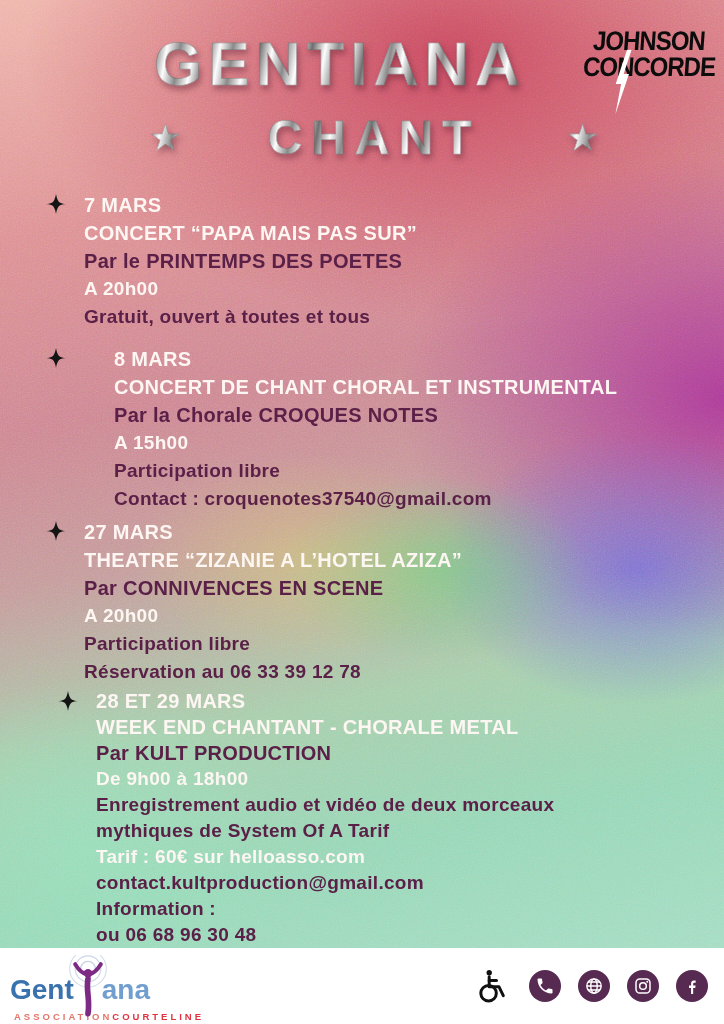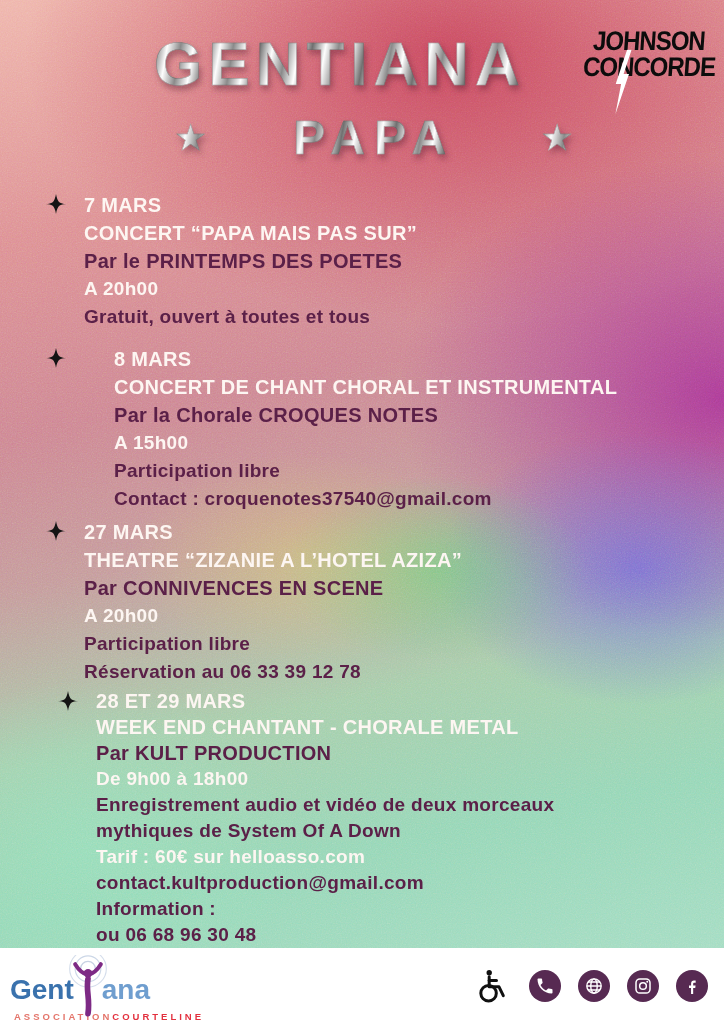--- a/index.html
+++ b/index.html
@@ -90,21 +90,21 @@
     <div class="partner">
       <div class="pl">JOHNSON</div>
       <div class="pl">CONCORDE</div>
       <svg class="bolt" viewBox="0 0 20 64">
         <polygon fill="#ffffff" points="12,0 17,0 10,24 16,24 4,64 8,34 2,34"></polygon>
       </svg>
     </div>
 
     <div class="month-row">
       <span class="bstar silver">★</span>
-      <h2 class="month silver">PAPA</h2>
+      <h2 class="month silver">CHANT</h2>
       <span class="bstar silver">★</span>
     </div>
 
     <div class="ev" style="top:191px;">
       <svg class="sparkle" viewBox="0 0 24 24">
           <path fill="#141414" d="M12 0c.8 4.8 2.2 8.6 4.4 10.1 1.7 1.1 4.2 1.7 7.6 1.9-3.4.2-5.9.8-7.6 1.9C14.2 15.4 12.8 19.2 12 24c-.8-4.8-2.2-8.6-4.4-10.1C5.9 12.8 3.4 12.2 0 12c3.4-.2 5.9-.8 7.6-1.9C9.8 8.6 11.2 4.8 12 0z"></path>
         </svg>
       <div class="lines">
         <div class="ln w lg">7 MARS</div>
         <div class="ln w lg">CONCERT “PAPA MAIS PAS SUR”</div>
@@ -145,21 +145,21 @@
     <div class="ev ev4" style="top:688px;">
       <svg class="sparkle" viewBox="0 0 24 24">
           <path fill="#141414" d="M12 0c.8 4.8 2.2 8.6 4.4 10.1 1.7 1.1 4.2 1.7 7.6 1.9-3.4.2-5.9.8-7.6 1.9C14.2 15.4 12.8 19.2 12 24c-.8-4.8-2.2-8.6-4.4-10.1C5.9 12.8 3.4 12.2 0 12c3.4-.2 5.9-.8 7.6-1.9C9.8 8.6 11.2 4.8 12 0z"></path>
         </svg>
       <div class="lines">
         <div class="ln w lg">28 ET 29 MARS</div>
         <div class="ln w lg">WEEK END CHANTANT - CHORALE METAL</div>
         <div class="ln p lg">Par KULT PRODUCTION</div>
         <div class="ln w sm">De 9h00 à 18h00</div>
         <div class="ln p sm">Enregistrement audio et vidéo de deux  morceaux</div>
-        <div class="ln p sm">mythiques de System Of A Down</div>
+        <div class="ln p sm">mythiques de System Of A Tarif</div>
         <div class="ln w sm">Tarif : 60€ sur helloasso.com</div>
         <div class="ln p sm">contact.kultproduction@gmail.com</div>
         <div class="ln p sm">Information :</div>
         <div class="ln p sm">ou 06 68 96 30 48</div>
       </div>
     </div>
   </div>
 
   <footer>
     <div class="brand">

